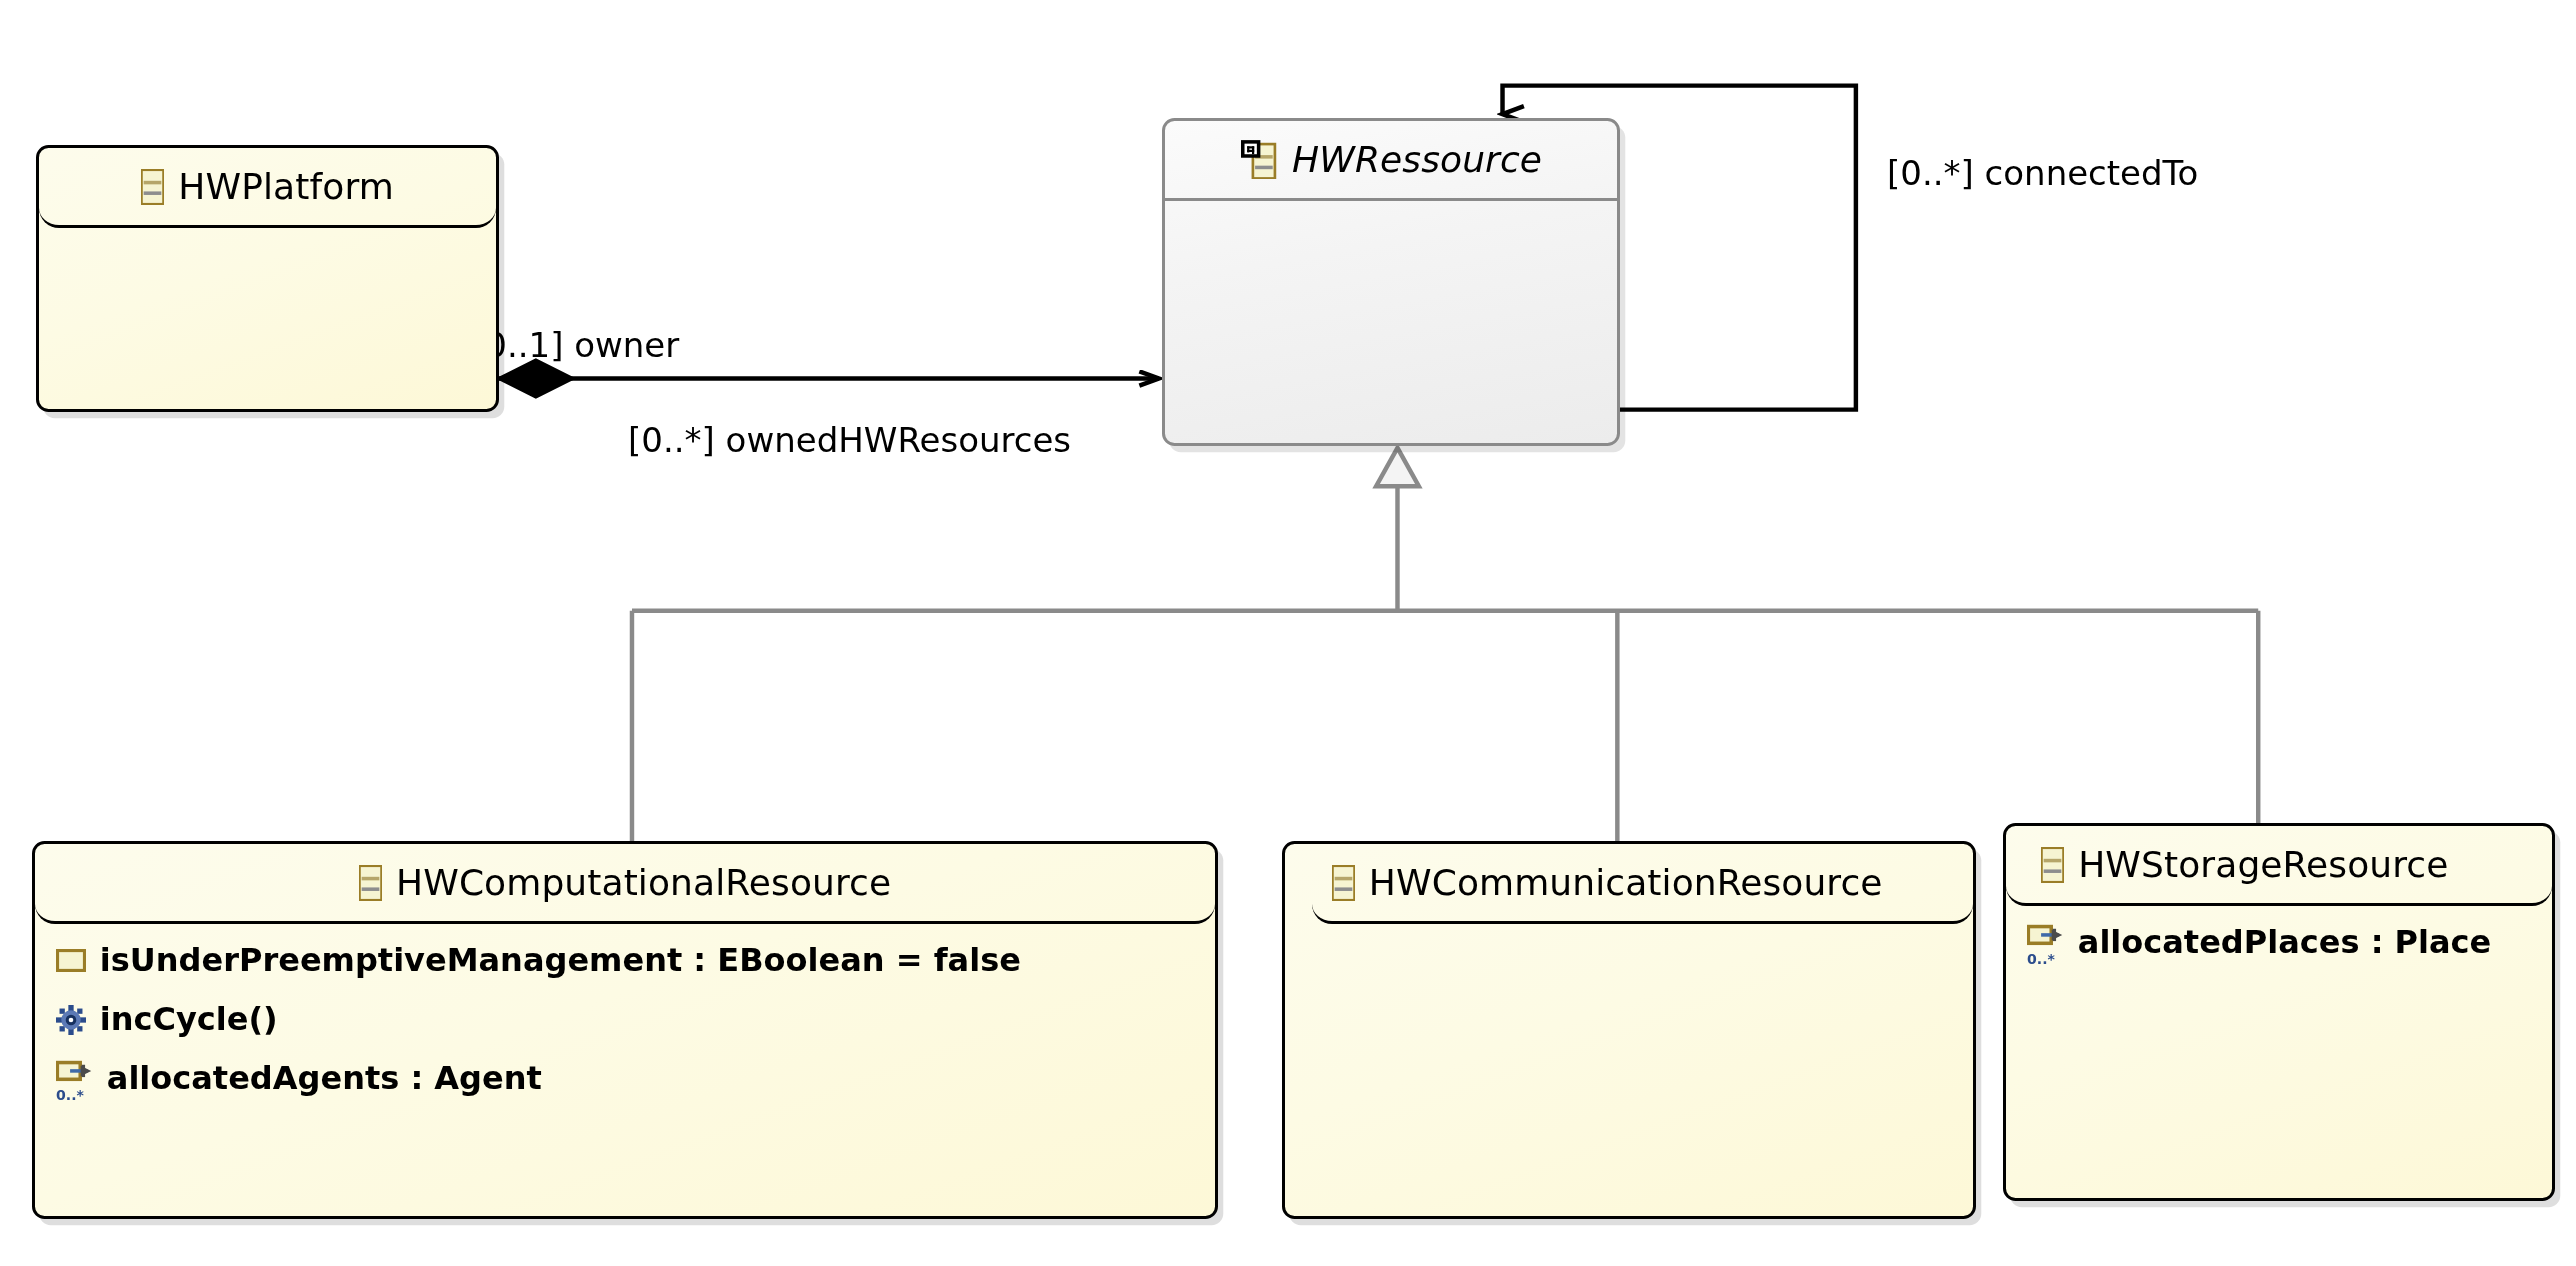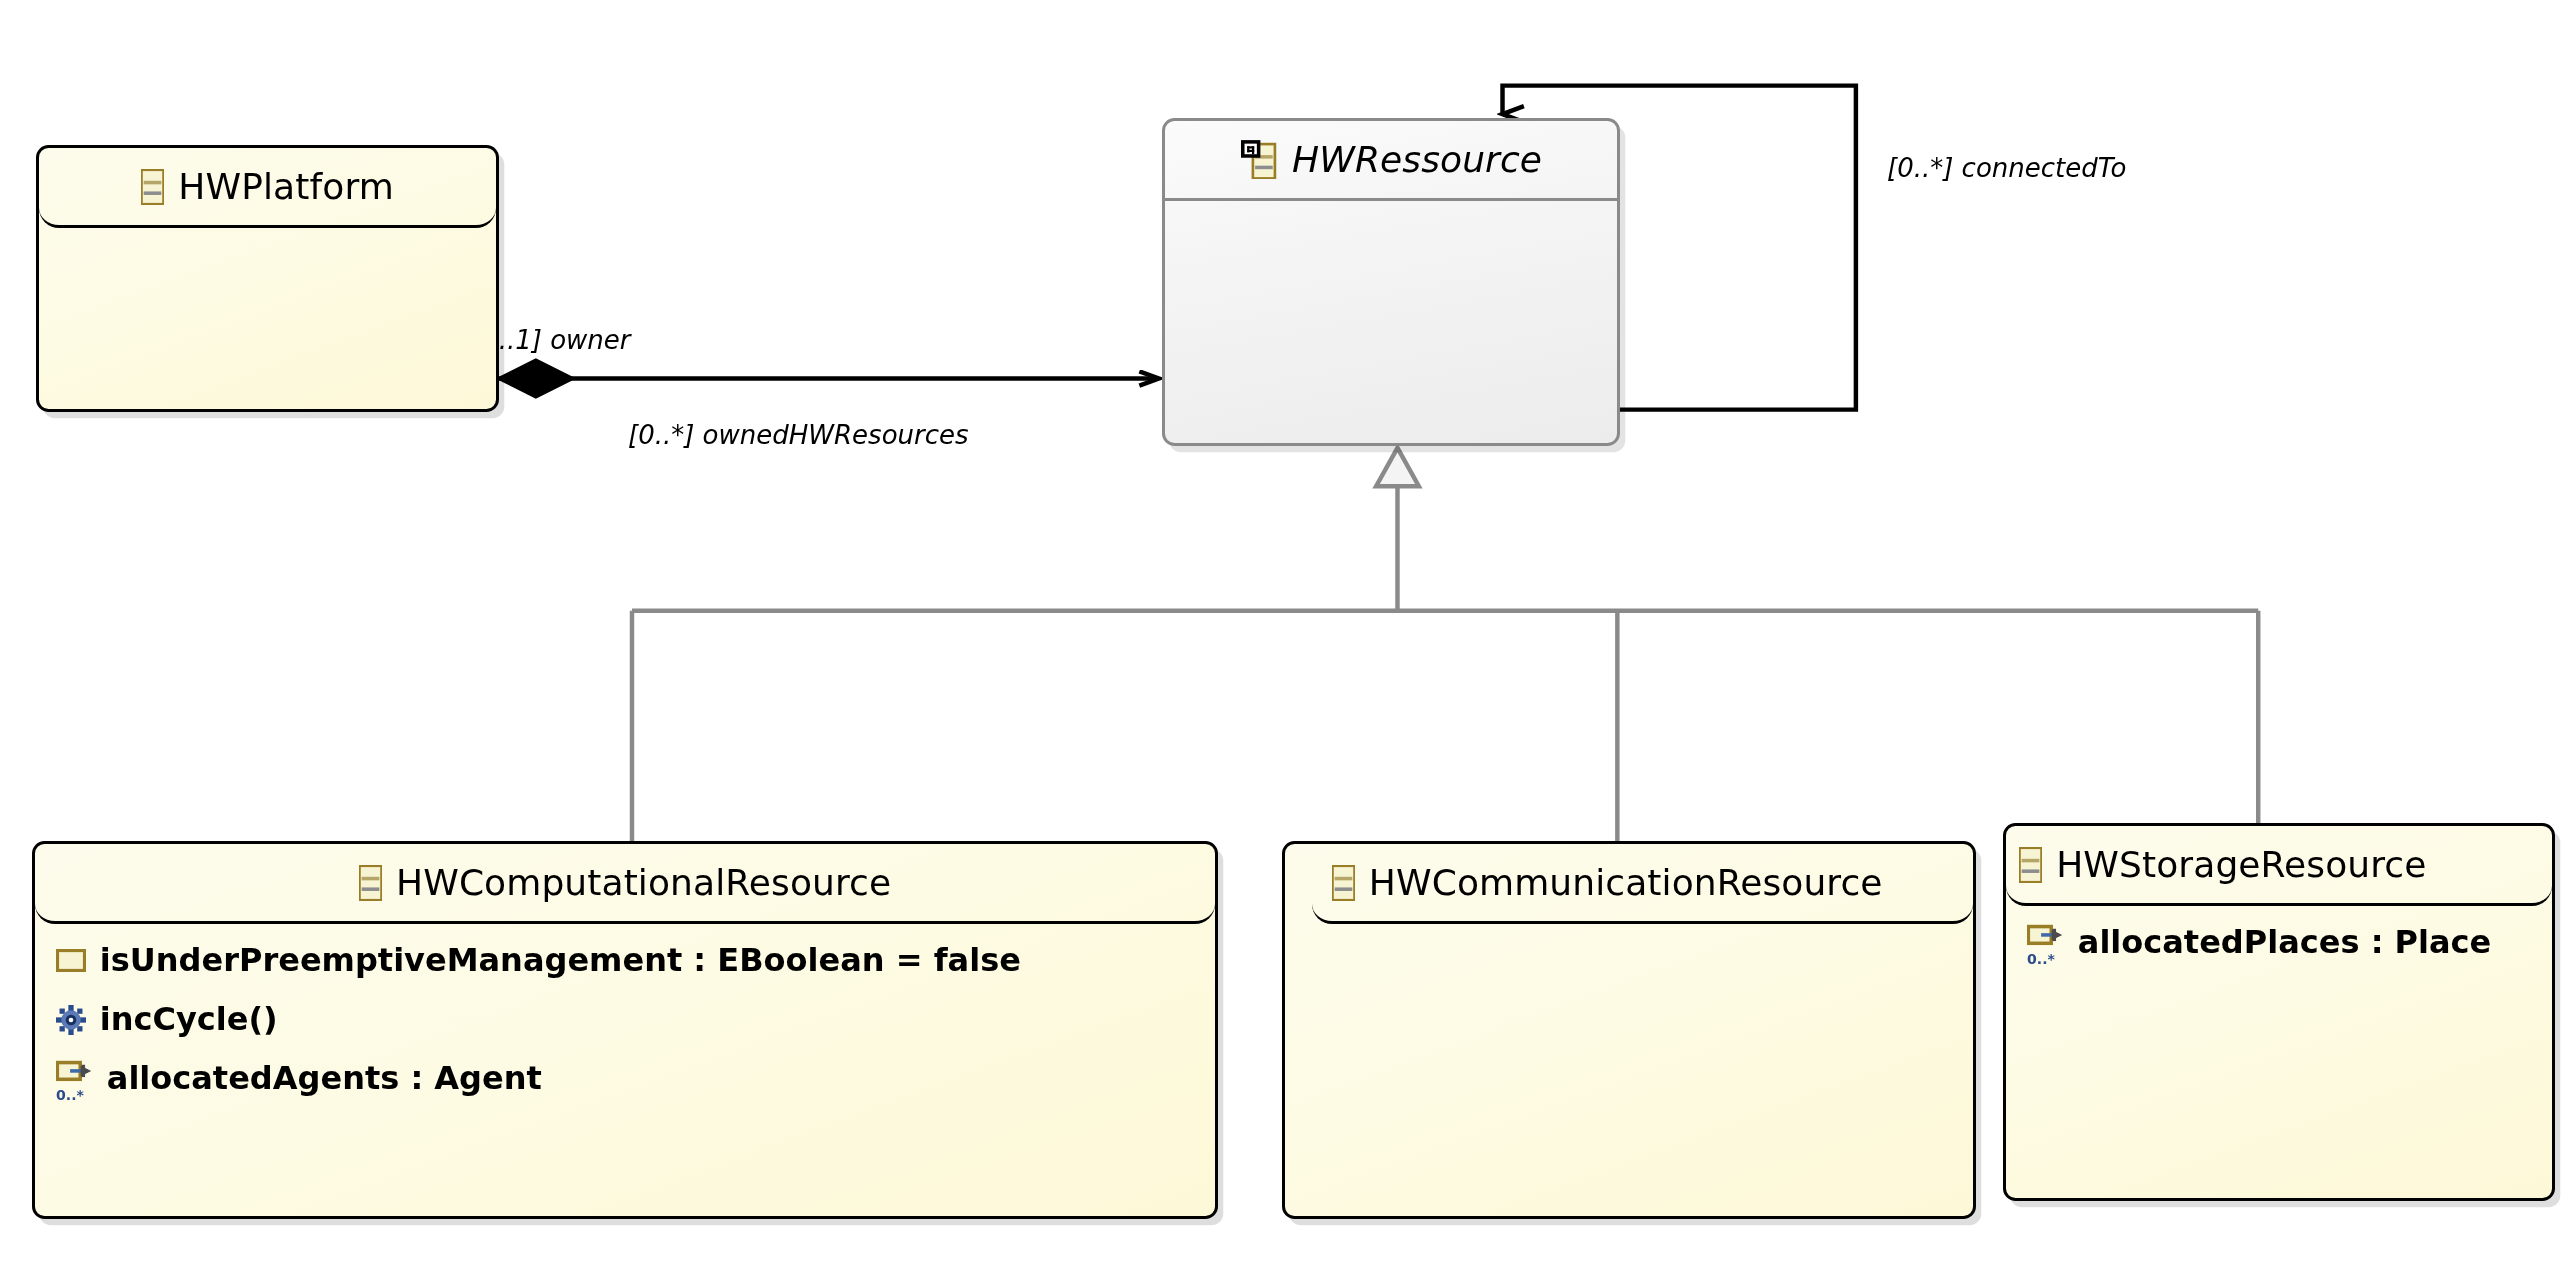--- a/index.html
+++ b/index.html
@@ -87,24 +87,23 @@
   .ico { flex: 0 0 auto; display: block; }
   .ico-class   { width: 23px; height: 36px; }
   .ico-attr    { width: 30px; height: 23px; margin-top: 12.5px; }
   .ico-op      { width: 30px; height: 30px; margin-top: 9px; }
   .ico-ref     { width: 37px; height: 43px; margin-top: 5.3px; }
   .ico-abstract{ width: 37px; height: 39px; }
 
   
   .edge-label {
     position: absolute;
-    font-size: 26px;
+    font-size: 34px;
     color: #000000;
     white-space: nowrap;
-    font-style: italic;
   }
 </style>
 </head>
 <body>
 
 <div id="canvas">
 
   <svg id="edges" viewBox="0 0 2894 1423" width="2576" height="1267">
     <defs>
       <marker id="openArrow" markerWidth="30" markerHeight="30" refX="26" refY="9" orient="auto" markerUnits="userSpaceOnUse">
@@ -243,21 +242,21 @@
           <rect x="3" y="13" width="20" height="4" fill="#b5a569"></rect>
           <rect x="3" y="25" width="20" height="4" fill="#8d8d8d"></rect>
         </svg>
       </span>
       <span class="node-title">HWCommunicationResource</span>
     </div>
     <div class="node-body"></div>
   </div>
 
   <div class="node yellow" style="left:2003px; top:823px; width:552px; height:378px;">
-    <div class="node-header" style="justify-content:flex-start; padding-left:13px;">
+    <div class="node-header" style="justify-content:flex-start; padding-left:35px;">
       <span>
         <svg class="ico ico-class" viewBox="0 0 26 40">
           <rect x="0.5" y="0.5" width="25" height="39" fill="#f6f4d2" stroke="#9a7d27" stroke-width="3"></rect>
           <rect x="3" y="13" width="20" height="4" fill="#b5a569"></rect>
           <rect x="3" y="25" width="20" height="4" fill="#8d8d8d"></rect>
         </svg>
       </span>
       <span class="node-title">HWStorageResource</span>
     </div>
     <div class="node-body">

